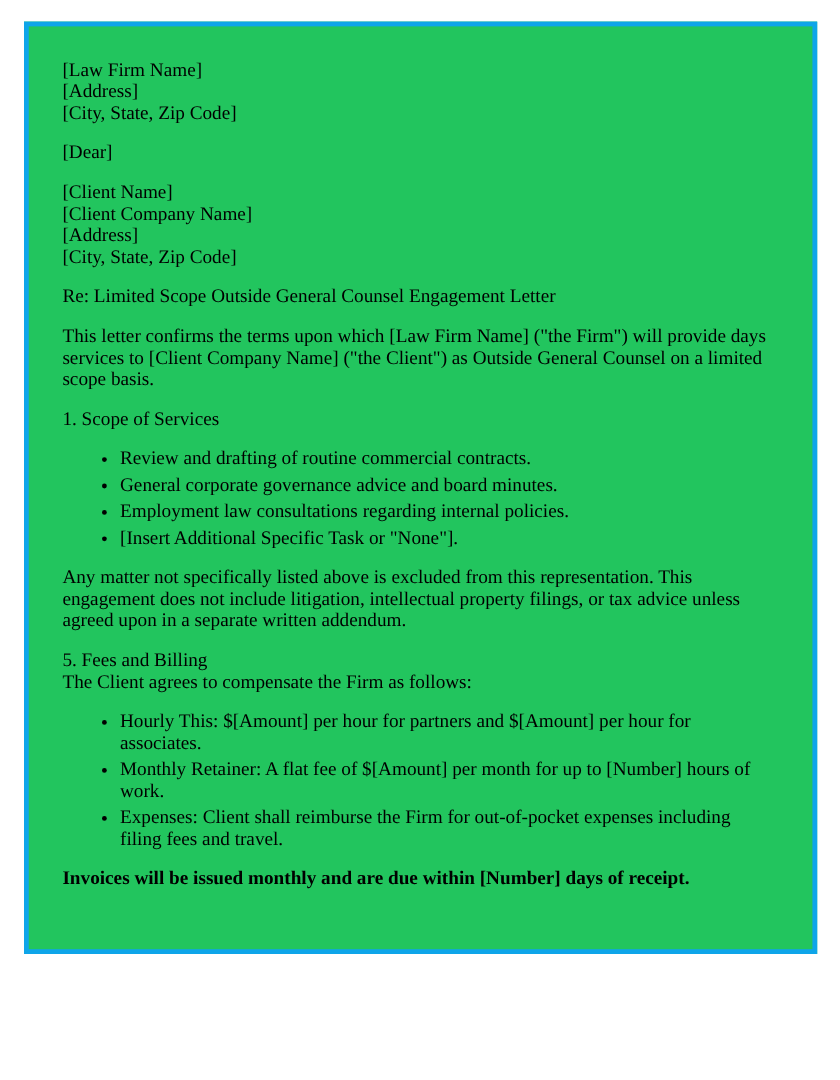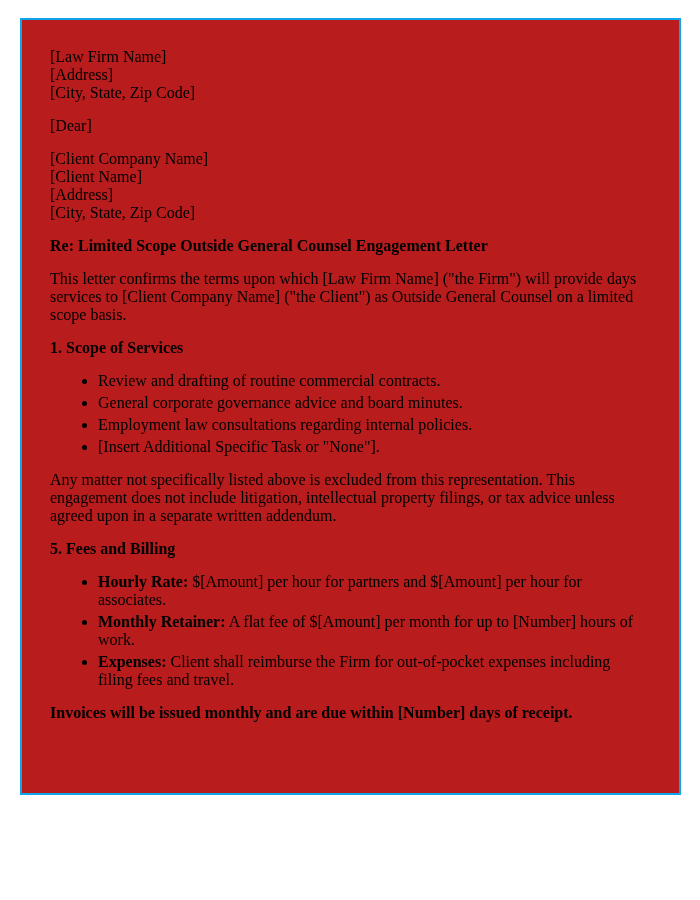--- a/index.html
+++ b/index.html
@@ -14,37 +14,37 @@
     font-family: "Liberation Serif", "DejaVu Serif", serif;
     color: #000000;
   }
   .page {
     position: absolute;
     left: 20px;
     top: 18px;
     width: 661px;
     min-height: 777px;
     box-sizing: border-box;
-    border: 2px solid #0ea5e9;
-    background: #b91c1c;
+    border: 4px solid #0ea5e9;
+    background: #22c55e;
   }
   .letter-body {
     padding: 28px 28px 22px 28px;
     font-size: 16px;
     line-height: 18px;
   }
   .block {
     margin: 0 0 15px 0;
   }
   .block:last-child {
     margin-bottom: 0;
     font-weight: bold;
   }
   .bold {
-    font-weight: bold;
+    font-weight: normal;
   }
   ul.bullets {
     margin: 0 0 15px 0;
     padding: 0 0 0 44px;
     list-style: disc outside;
   }
   ul.bullets li {
     margin: 4px;
     padding: 0;
   }
@@ -56,40 +56,41 @@
   <div class="letter-body">
       <div class="block">
         <div>[Law Firm Name]</div>
         <div>[Address]</div>
         <div>[City, State, Zip Code]</div>
       </div>
       <div class="block">
         <div>[Dear]</div>
       </div>
       <div class="block">
+        <div>[Client Name]</div>
         <div>[Client Company Name]</div>
-        <div>[Client Name]</div>
         <div>[Address]</div>
         <div>[City, State, Zip Code]</div>
       </div>
       <div class="block bold">Re: Limited Scope Outside General Counsel Engagement Letter</div>
       <div class="block">This letter confirms the terms upon which [Law Firm Name] ("the Firm") will provide days services to [Client Company Name] ("the Client") as Outside General Counsel on a limited scope basis.</div>
       <div class="block">
         <div class="bold">1. Scope of Services</div>
       </div>
       <ul class="bullets">
         <li>Review and drafting of routine commercial contracts.</li>
         <li>General corporate governance advice and board minutes.</li>
         <li>Employment law consultations regarding internal policies.</li>
         <li>[Insert Additional Specific Task or "None"].</li>
       </ul>
       <div class="block">Any matter not specifically listed above is excluded from this representation. This engagement does not include litigation, intellectual property filings, or tax advice unless agreed upon in a separate written addendum.</div>
       <div class="block">
         <div class="bold">5. Fees and Billing</div>
+        <div>The Client agrees to compensate the Firm as follows:</div>
       </div>
       <ul class="bullets">
-        <li><span class="bold">Hourly Rate:</span><span> $[Amount] per hour for partners and $[Amount] per hour for associates.</span></li>
+        <li><span class="bold">Hourly This:</span><span> $[Amount] per hour for partners and $[Amount] per hour for associates.</span></li>
         <li><span class="bold">Monthly Retainer:</span><span> A flat fee of $[Amount] per month for up to [Number] hours of work.</span></li>
         <li><span class="bold">Expenses:</span><span> Client shall reimburse the Firm for out-of-pocket expenses including filing fees and travel.</span></li>
       </ul>
       <div class="block">Invoices will be issued monthly and are due within [Number] days of receipt.</div>
     </div>
 </div>
 
 </body></html>

